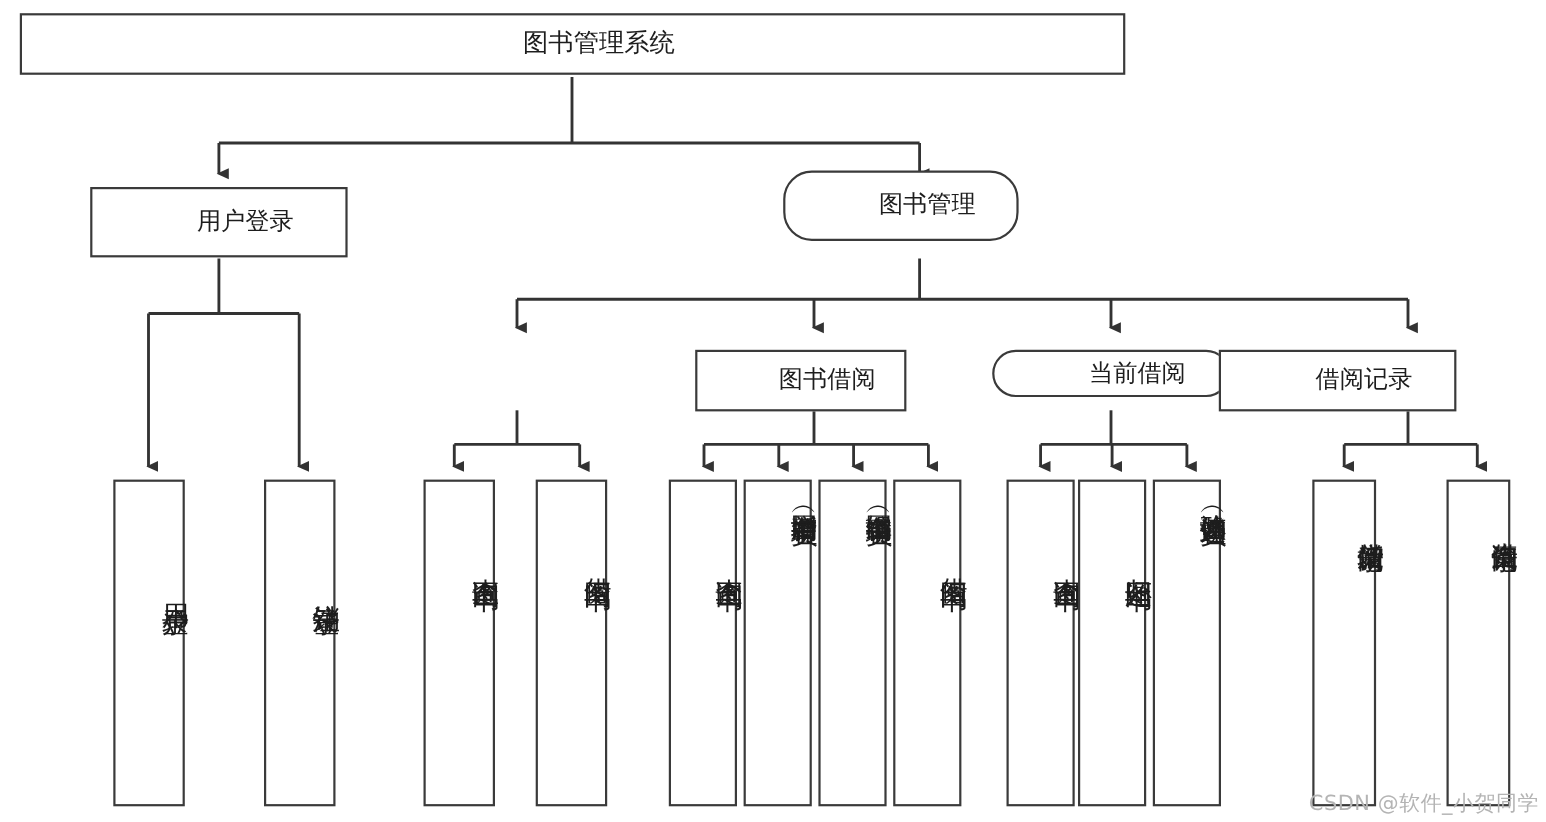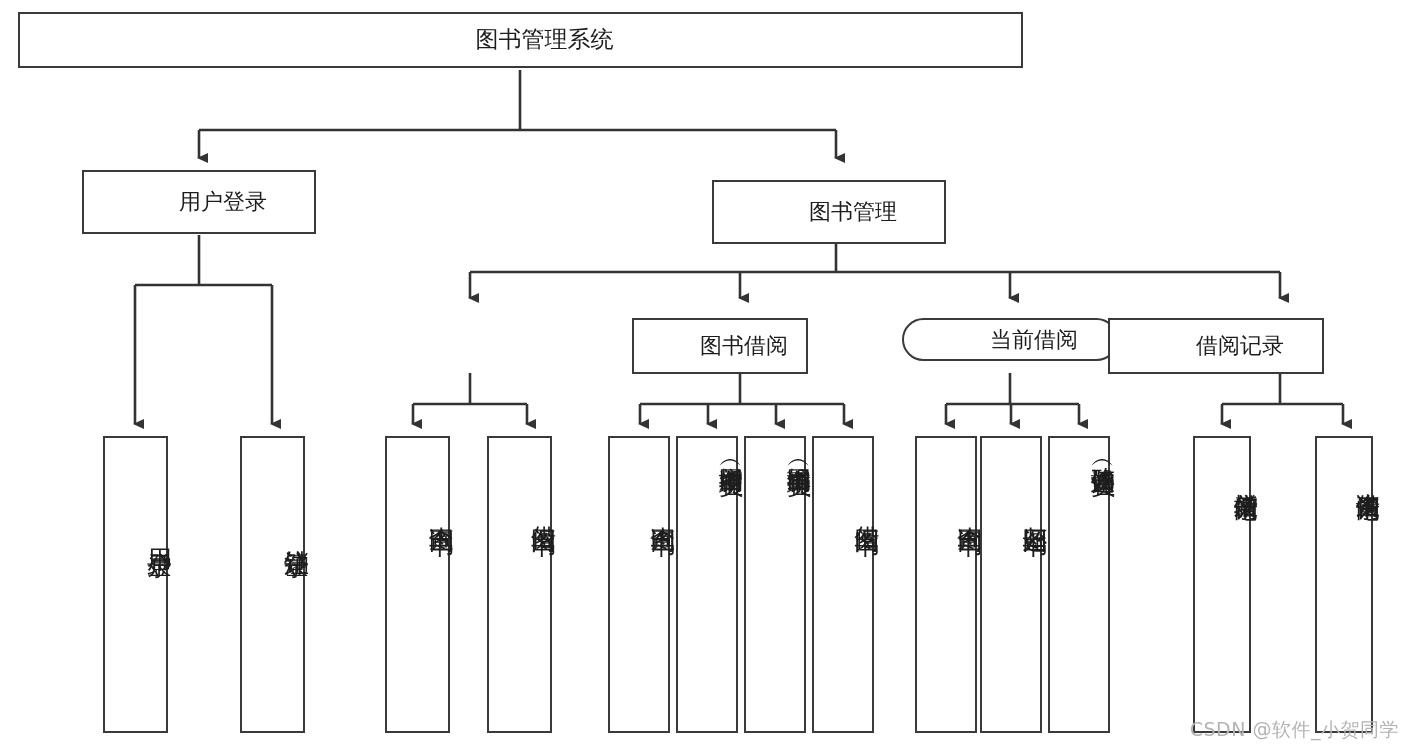--- a/index.html
+++ b/index.html
@@ -124,25 +124,25 @@
     </g>
   </svg>
 
   <div class="node horiz root" style="left:18px;top:12px;width:1005px;height:56px;">
     <span class="label">图书管理系统</span>
   </div>
 
   <div class="node horiz" style="left:82px;top:170px;width:234px;height:64px;">
     <span class="label">用户登录</span>
   </div>
-  <div class="node horiz" style="left:712px;top:180px;width:234px;height:64px;">
+  <div class="node horiz" style="left:712px;top:155px;width:214px;height:64px;border-radius:26px;">
     <span class="label">图书管理</span>
   </div>
 
-  <div class="node horiz" style="left:632px;top:318px;width:176px;height:56px;">
+  <div class="node horiz" style="left:632px;top:318px;width:192px;height:56px;">
     <span class="label">图书借阅</span>
   </div>
   <div class="node horiz" style="left:902px;top:318px;width:216px;height:43px;border-radius:25px;">
     <span class="label">当前借阅</span>
   </div>
   <div class="node horiz" style="left:1108px;top:318px;width:216px;height:56px;">
     <span class="label">借阅记录</span>
   </div>
 
   <div class="node vert" style="left:103px;top:436px;width:65px;height:297px;">

